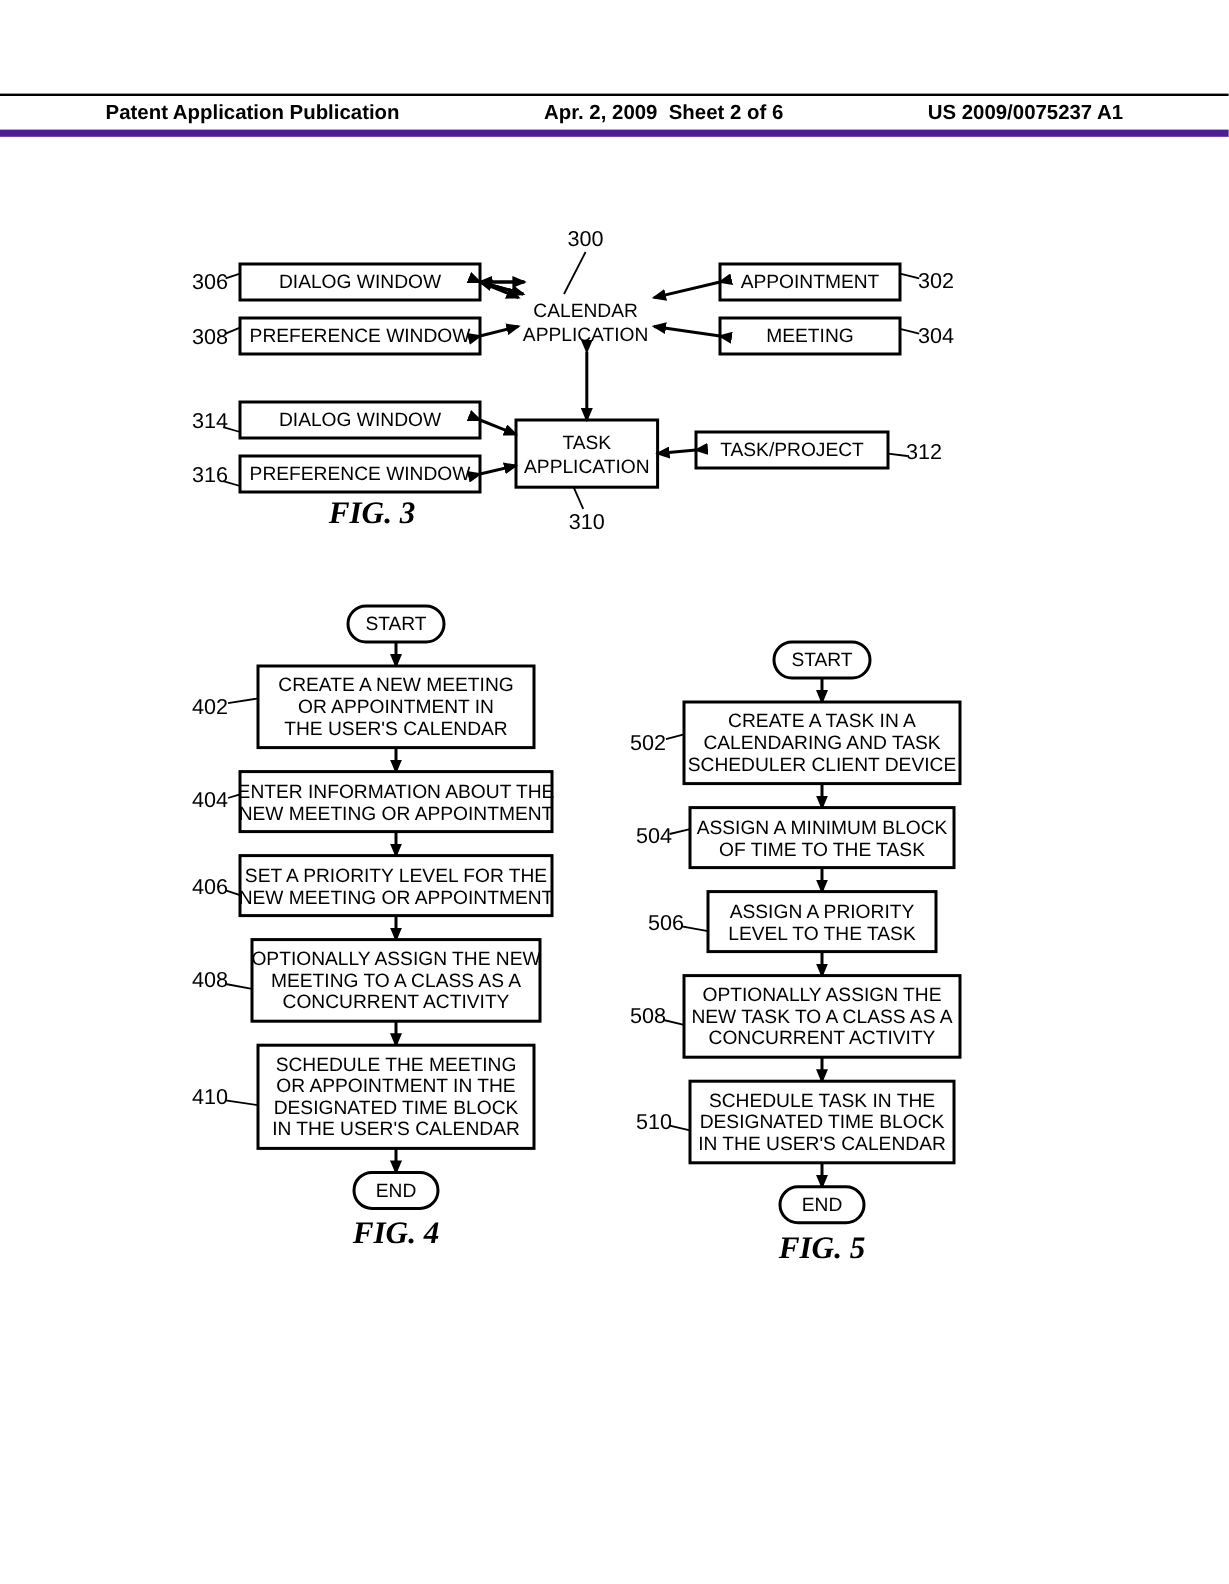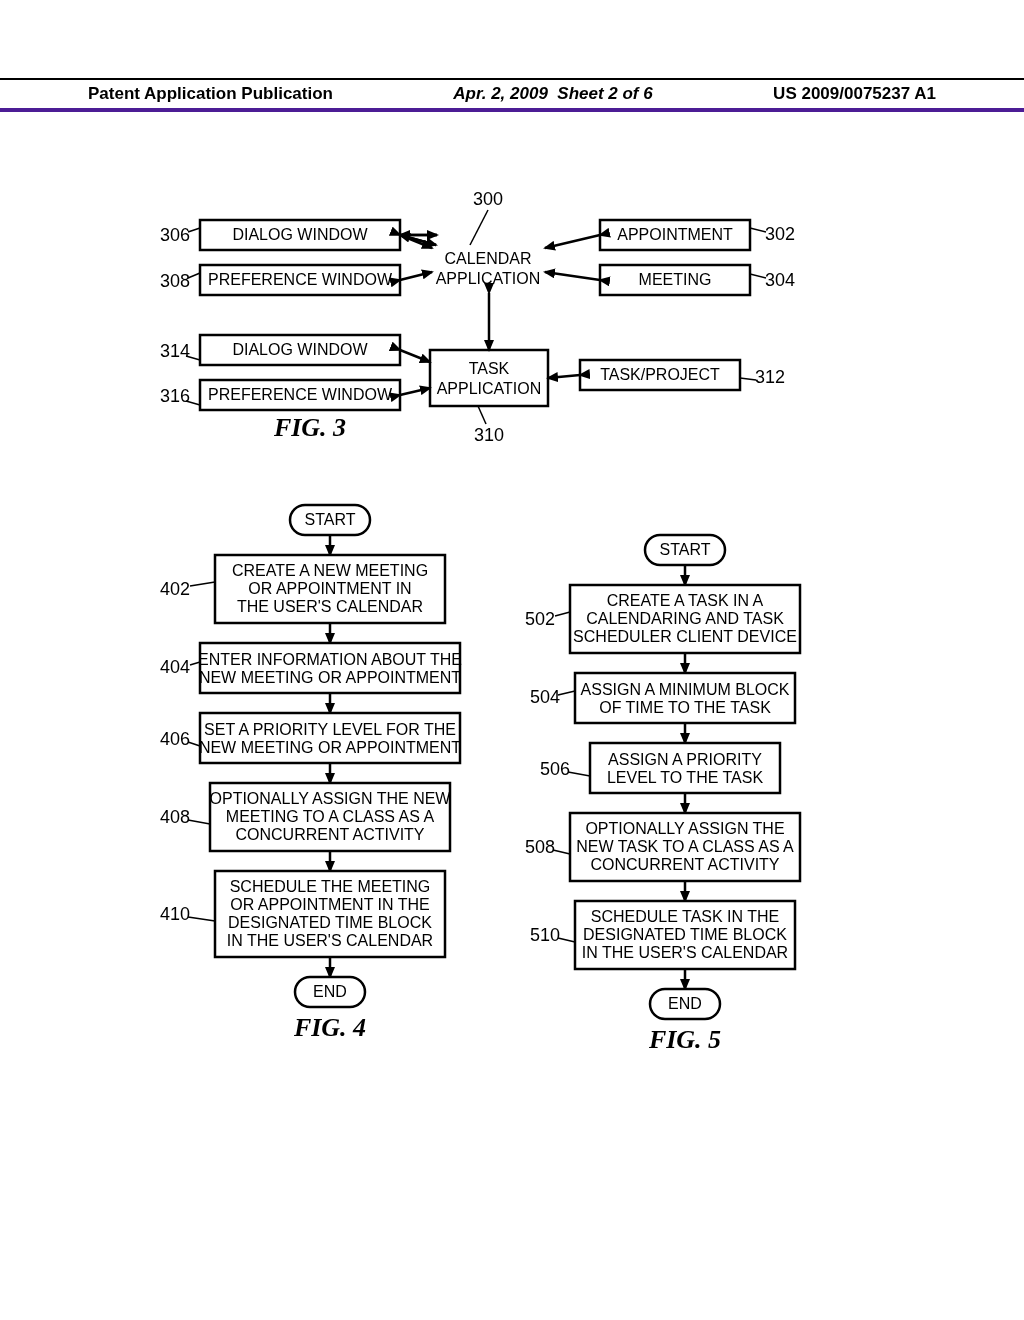--- a/index.html
+++ b/index.html
@@ -15,34 +15,33 @@
     position: relative;
     background: #fff;
     box-sizing: border-box;
   }
   .header {
     position: absolute;
     top: 78px;
     left: 0;
     width: 100%;
     border-top: 2px solid #000;
-    border-bottom: 4px solid #4c1d95;
+    border-bottom: 6px solid #4c1d95;
     padding: 4px 0;
   }
   .header-inner {
     display: flex;
     justify-content: space-between;
     padding: 0 88px 0 88px;
     font-size: 17px;
     font-weight: bold;
   }
   .header-center {
     text-align: center;
     white-space: pre;
-    font-style: italic;
   }
   .header-right {
     text-align: right;
   }
   svg {
     display: block;
   }
   .box {
     fill: #fff;
     stroke: #000;

